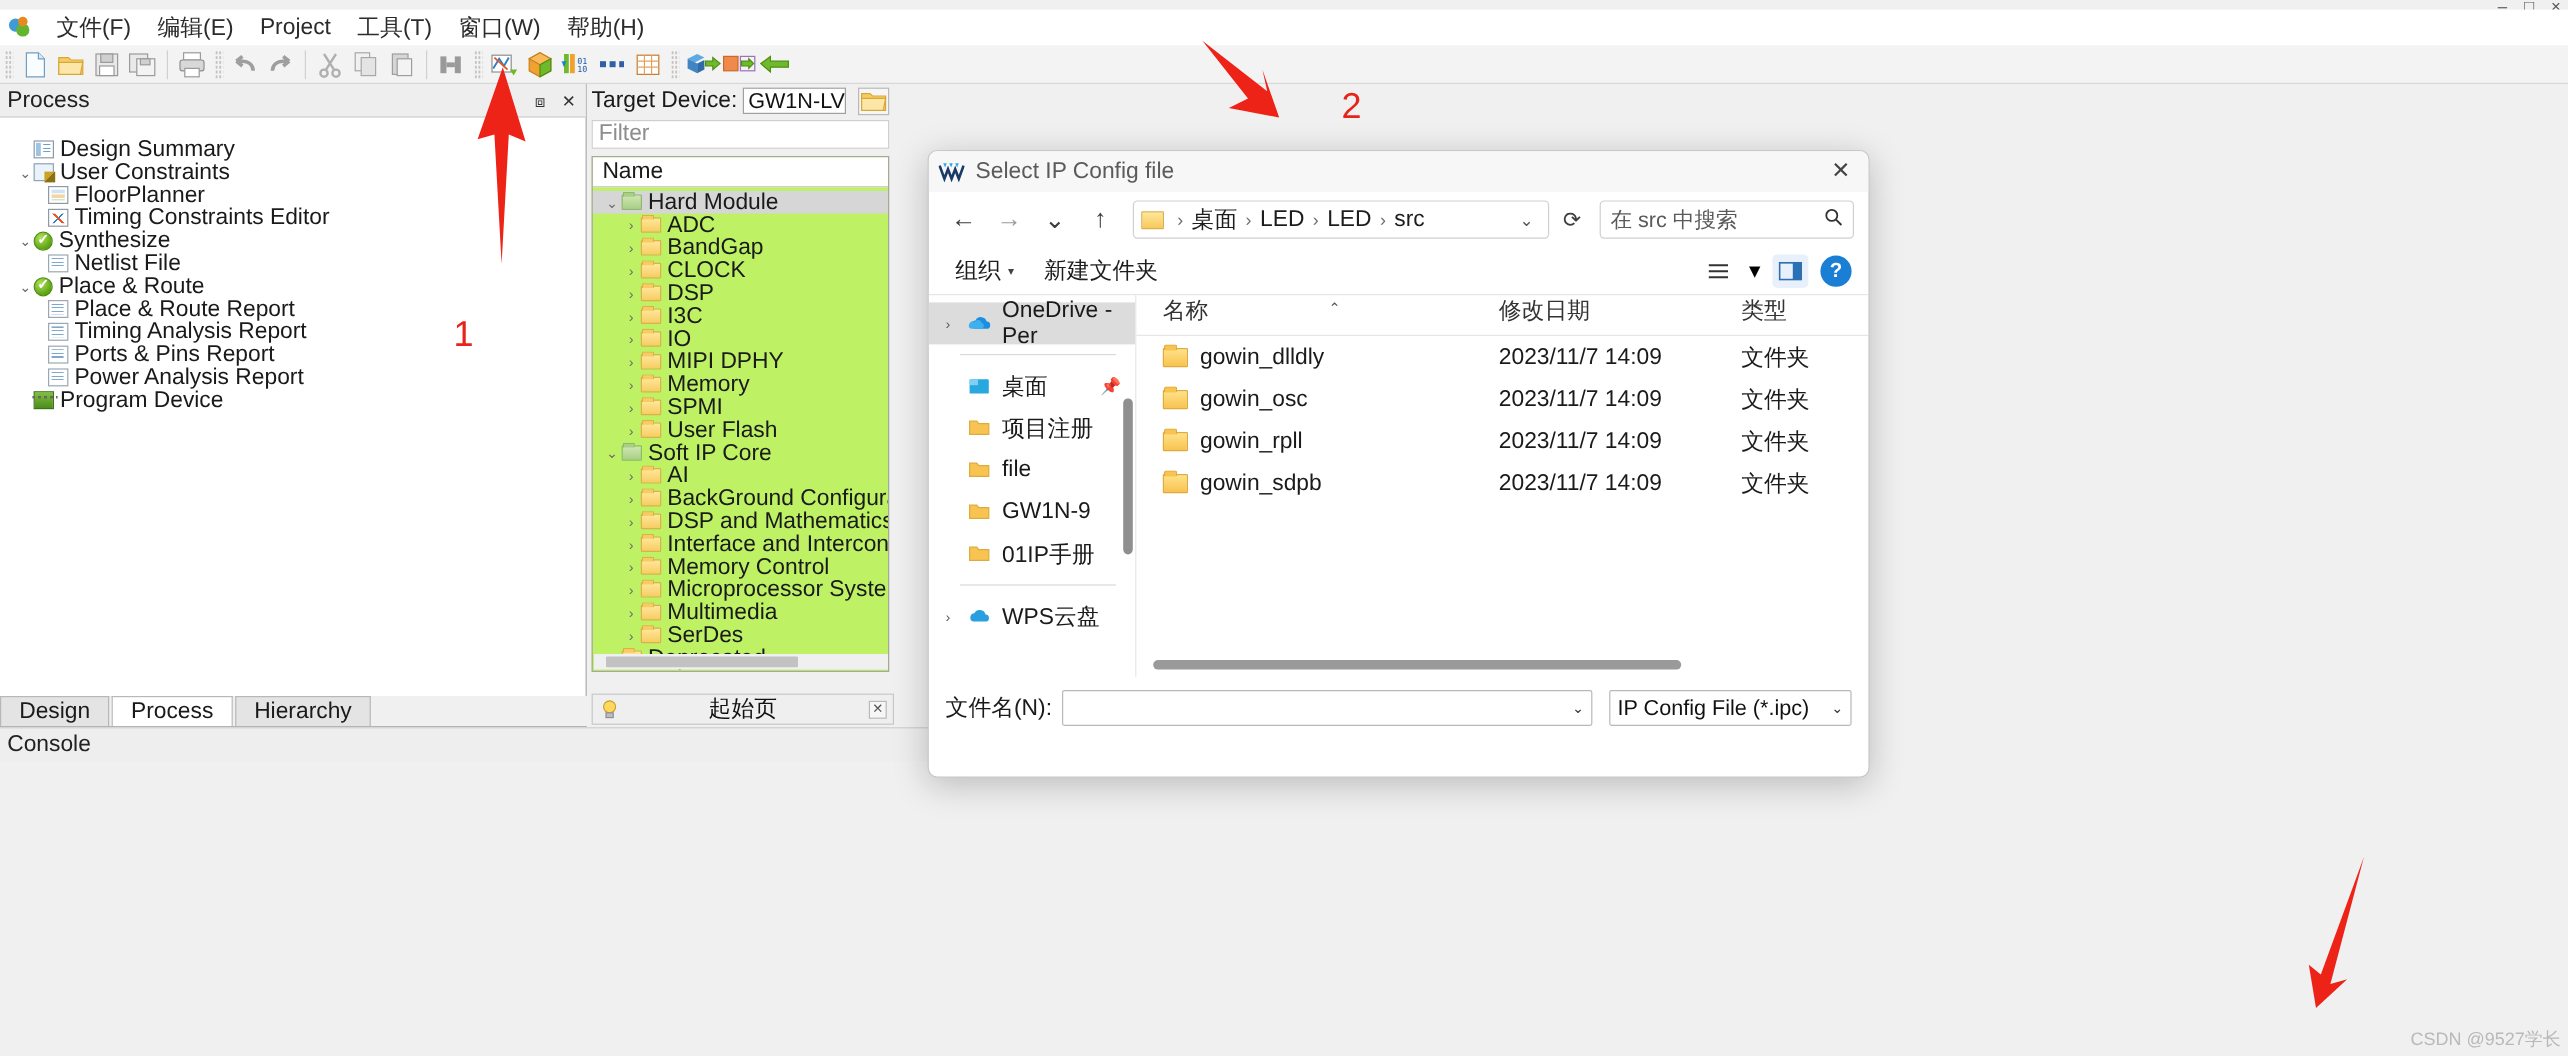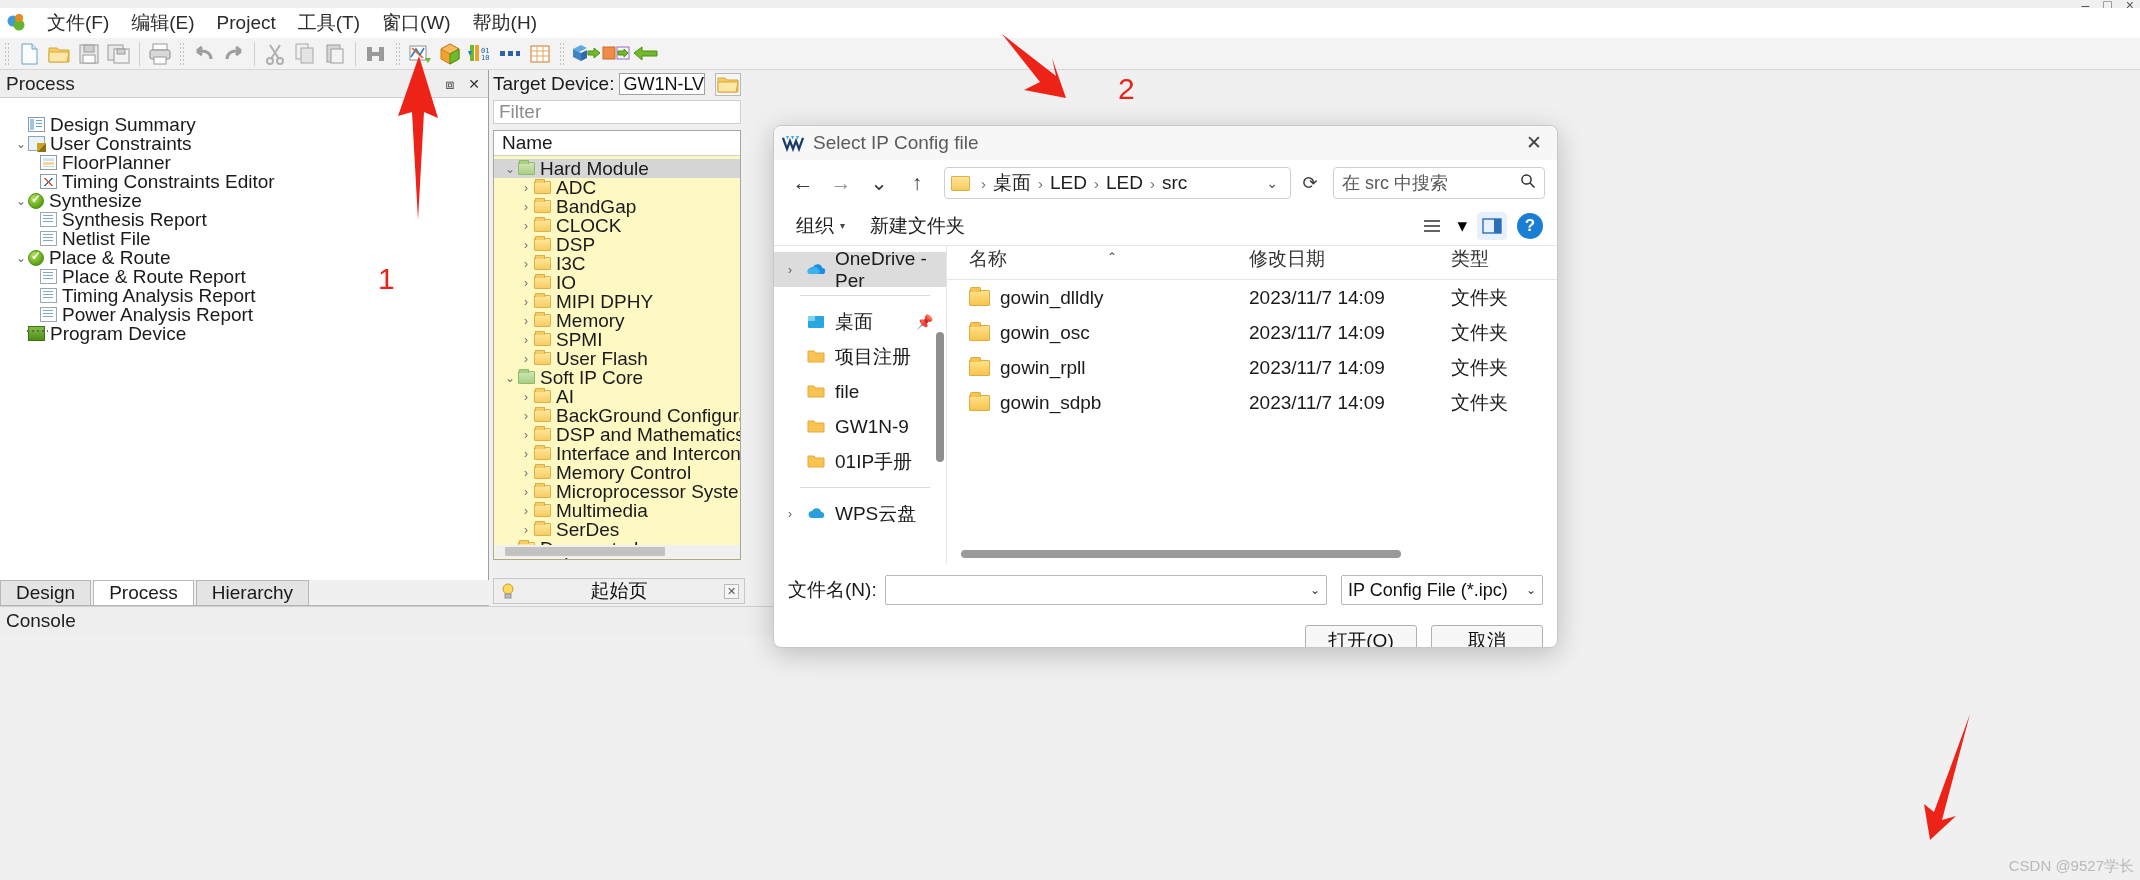--- a/index.html
+++ b/index.html
@@ -112,21 +112,21 @@
   
   .panel-ip { position:absolute; left:489px; top:70px; width:256px; height:510px; background:#f0f0f0; }
   .targetrow { height:28px; display:flex; align-items:center; padding:2px 4px; }
   .t-label { font-size:19px; color:#1a1a1a; margin-right:5px; white-space:nowrap;}
   .t-input { width:152px; height:22px; background:#fff; border:1px solid #a0a0a0;
     font-size:18px; padding:0 3px; color:#111; line-height:20px; overflow:hidden; white-space:nowrap;}
   .t-folder { width:26px; height:23px; margin-left:10px; background:#f6f6f6; border:1px solid #b9b9b9;
     position:relative; flex:none;}
   .filterbox { margin:2px 4px 0 4px; height:24px; background:#ffffff; border:1px solid #cfcfcf;
     display:flex; align-items:center; padding-left:5px; color:#8d8d8d; font-size:19px;}
-  .ipbox { margin:6px 4px 0 4px; height:430px; background:#fef9c3; border:1px solid #a6a6a6; position:relative; overflow:hidden;}
+  .ipbox { margin:6px 4px 0 4px; height:430px; background:#bef264; border:1px solid #a6a6a6; position:relative; overflow:hidden;}
   .ip-hdr { height:25px; border-bottom:1px solid #cfcfcf; display:flex; align-items:center; padding-left:8px;
      font-size:19px; color:#1a1a1a; background:#fff;}
   .ip-row { display:flex; align-items:center; height:19px; white-space:nowrap; }
   .ip-row.sel { background:#d6d6d6; }
   .ip-row .chev{ width:16px; color:#6d6d6d; font-size:12px; text-align:center; flex:none;}
   .ip-lbl { font-size:19px; color:#1a1a1a; }
   .fold { width:17px;height:13px;margin-right:5px;flex:none;position:relative;
      background:linear-gradient(#ffe79b,#f7cd63); border:1px solid #dcb14b; border-radius:1px;}
   .fold:before{content:"";position:absolute;left:0;top:-3px;width:8px;height:3px;
      background:#f7cd63;border:1px solid #dcb14b;border-bottom:none;border-radius:1px 1px 0 0;}
@@ -425,24 +425,20 @@
         <span class="tico ic-timing"></span>
         <span class="tlabel">Timing Constraints Editor</span>
       </div>
 
       <div class="tree-row lvl1">
         <span class="chev">⌄</span>
         <span class="tico ic-ok"></span>
         <span class="tlabel">Synthesize</span>
       </div>
 
-      <div class="tree-row lvl2">
-        <span class="tico ic-doc"></span>
-        <span class="tlabel">Synthesis Report</span>
-      </div>
 
       <div class="tree-row lvl2">
         <span class="tico ic-doc"></span>
         <span class="tlabel">Netlist File</span>
       </div>
 
       <div class="tree-row lvl1">
         <span class="chev">⌄</span>
         <span class="tico ic-ok"></span>
         <span class="tlabel">Place &amp; Route</span>
@@ -451,20 +447,24 @@
       <div class="tree-row lvl2">
         <span class="tico ic-doc"></span>
         <span class="tlabel">Place &amp; Route Report</span>
       </div>
 
       <div class="tree-row lvl2">
         <span class="tico ic-doc"></span>
         <span class="tlabel">Timing Analysis Report</span>
       </div>
 
+      <div class="tree-row lvl2">
+        <span class="tico ic-doc"></span>
+        <span class="tlabel">Ports &amp; Pins Report</span>
+      </div>
 
       <div class="tree-row lvl2">
         <span class="tico ic-doc"></span>
         <span class="tlabel">Power Analysis Report</span>
       </div>
 
       <div class="tree-row lvl1">
         <span class="chev"></span>
         <span class="tico ic-chip"></span>
         <span class="tlabel">Program Device</span>
@@ -830,24 +830,20 @@
       <div class="foot-combo">
         <span class="cv"></span>
         <span class="cx">⌄</span>
       </div>
       <div class="foot-combo type">
         <span class="cv">IP Config File (*.ipc)</span>
         <span class="cx">⌄</span>
       </div>
     </div>
 
-    <div class="dlg-btns">
-      <div class="dbtn">打开(O)</div>
-      <div class="dbtn">取消</div>
-    </div>
   </div>
 
   <svg class="arrow" style="left:388px; top:52px;" width="60" height="170">
     <path d="M30 168 L24 60 L10 64 L31 4 L50 66 L36 60 Z" fill="#ee2318"></path>
   </svg>
   <span class="anno-num" style="left:378px; top:262px;">1</span>
 
   <svg class="arrow" style="left:1000px; top:32px;" width="70" height="70">
     <path d="M2 2 L56 44 L52 26 L66 66 L24 58 L40 50 Z" fill="#ee2318"></path>
   </svg>

